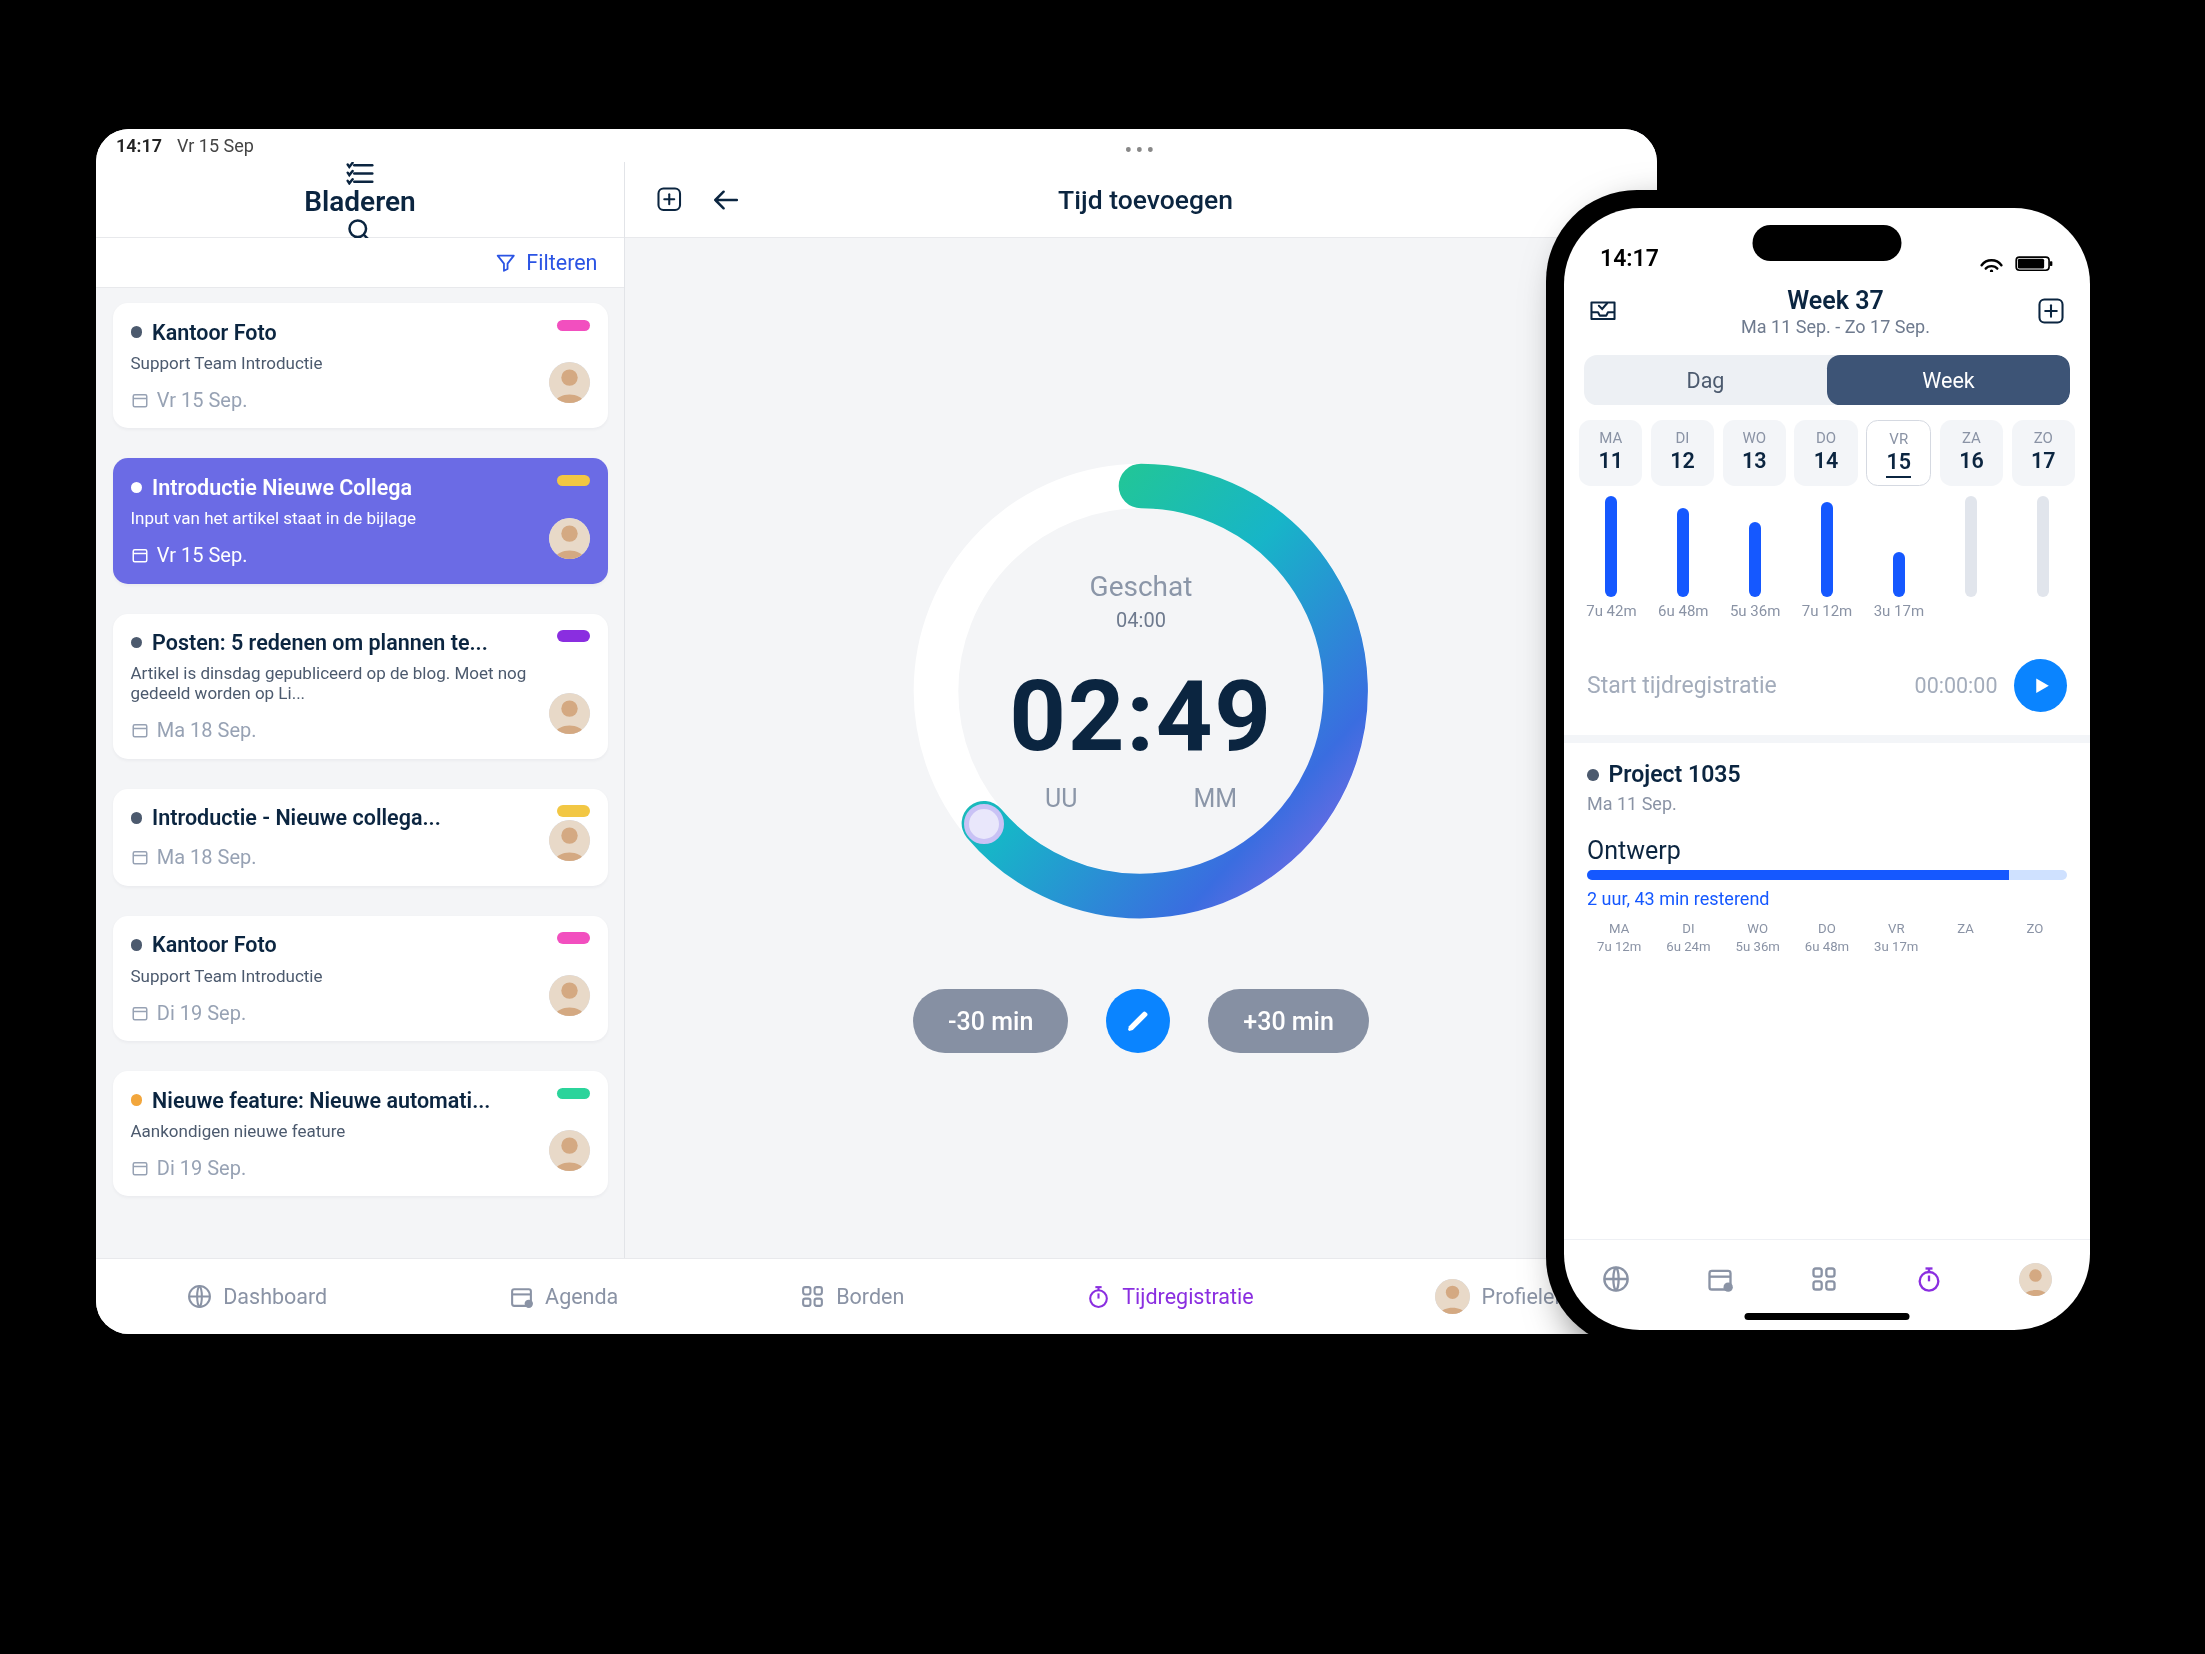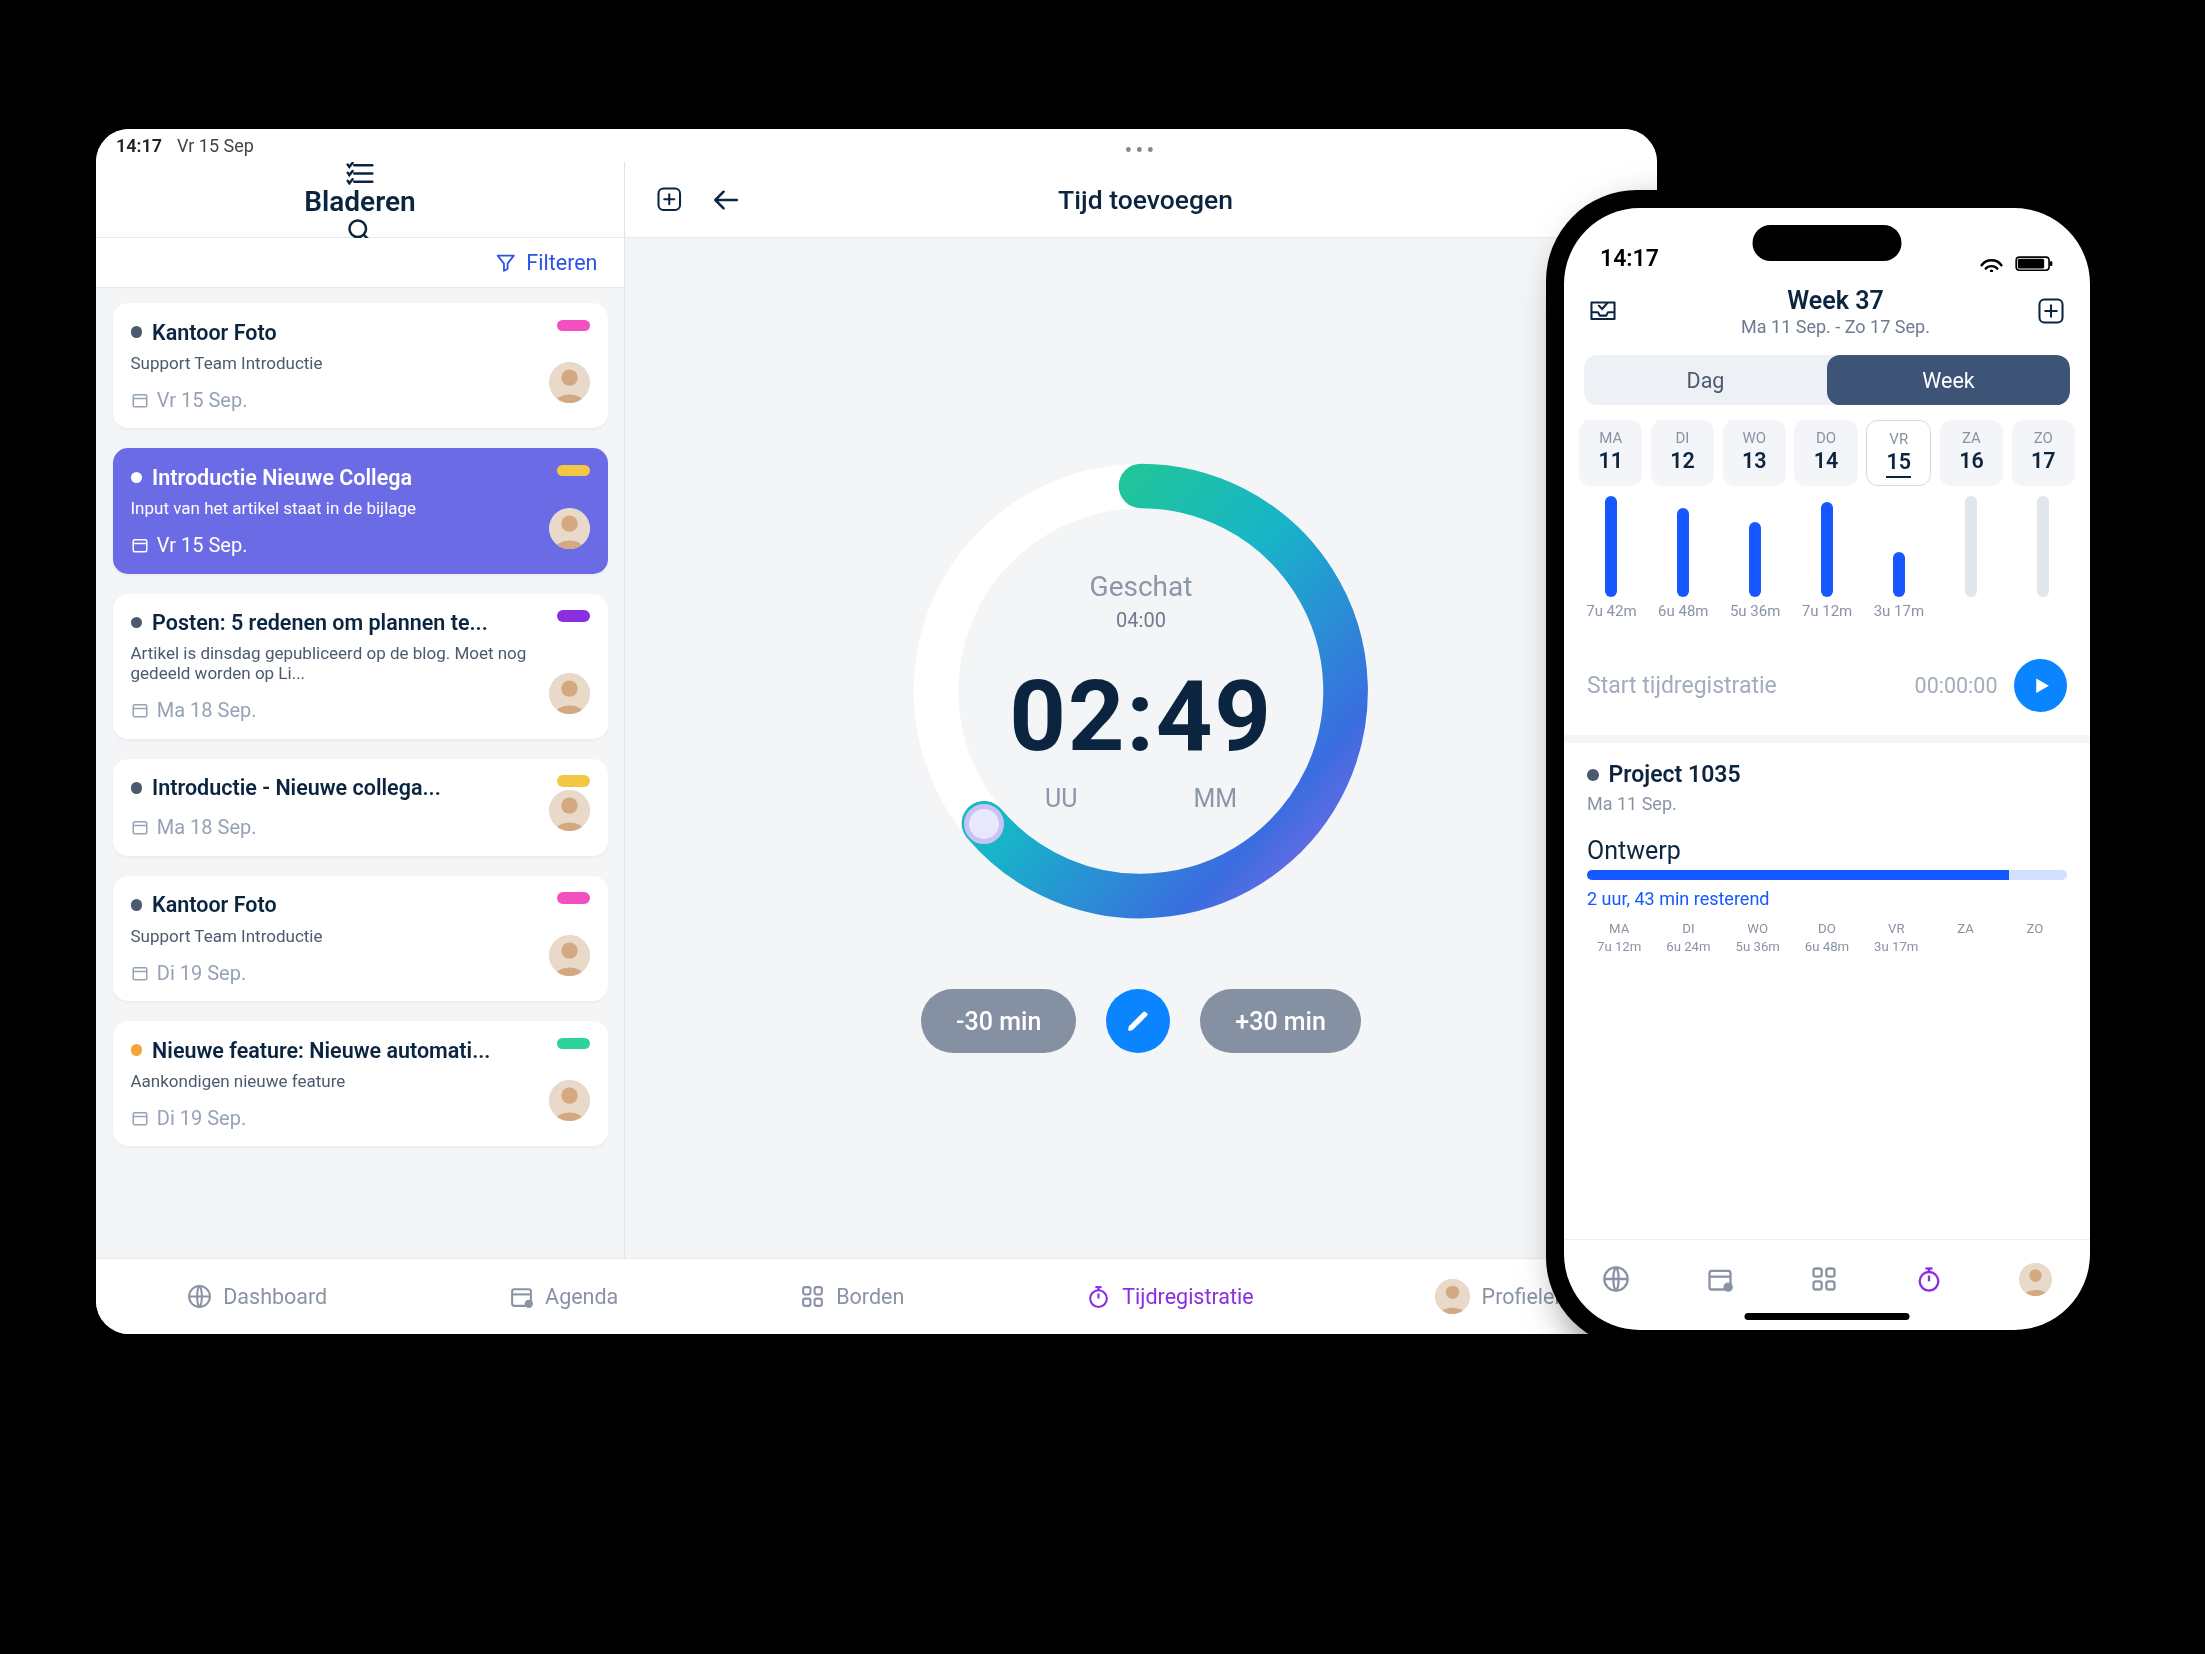--- a/index.html
+++ b/index.html
@@ -33,21 +33,21 @@
   .left-header{
     height:76px; background:#fff; display:flex; align-items:center; justify-content:space-between;
     padding:0 26.5px; border-bottom:0.8px solid #e8e9ec;flex-direction:column;
   }
   .left-header h1{font-size:28px; font-weight:600; color:#0b2540; flex:1; text-align:center;}
   .icon-btn{width:36px;height:36px;display:flex;align-items:center;justify-content:center;}
   .filter-row{
     height:50px; background:#fff; display:flex; align-items:center; justify-content:flex-end;
     padding:0 26.5px; border-bottom:0.8px solid #e8e9ec; gap:10px; color:#2b54e4; font-size:21.5px;
   }
-  .task-list{flex:1; overflow:hidden; padding:15px 16.5px; display:flex; flex-direction:column; gap:20px;}
+  .task-list{flex:1; overflow:hidden; padding:15px 16.5px; display:flex; flex-direction:column; gap:30px;}
   .task-card{
     background:#fff; border-radius:15px; padding:16.5px 18px 16.5px 18px;
     box-shadow:0 1.7px 3.3px rgba(10,20,40,.04); position:relative;
   }
   .task-card.selected{ background:#6b6be5; color:#fff;}
   .task-top{display:flex; align-items:center; gap:10px;}
   .dot{width:11.6px;height:11.6px;border-radius:50%;}
   .task-title{font-size:21.5px; font-weight:600; color:#0b2540;}
   .task-card.selected .task-title,.task-card.selected .task-sub,.task-card.selected .task-date{color:#fff;}
   .task-sub{font-size:17px; color:#4c5a6e; margin-top:8.3px;}
@@ -63,21 +63,21 @@
   .handle-dots{position:absolute; top:-25px; left:50%; transform:translateX(-50%); color:#888; font-size:23px; letter-spacing:3.3px;}
   .center-area{flex:1; display:flex; flex-direction:column; align-items:center; justify-content:center; gap:50px;}
   .ring-wrap{position:relative; width:496px; height:496px;}
   .ring-wrap svg{width:496px;height:496px;}
   .ring-text{position:absolute; inset:0; display:flex; flex-direction:column; align-items:center; justify-content:center;}
   .ring-text .est-lbl{font-size:28px; color:#8b96a8;}
   .ring-text .est-val{font-size:20px; color:#6e7a8e; margin-top:5px;}
   .ring-text .big{font-size:99px; font-weight:700; color:#0b2540; margin-top:26px; letter-spacing:1.7px;}
   .ring-text .units{display:flex; gap:116px; font-size:25px; color:#8b96a8; margin-top:10px;}
   .knob{position:absolute; width:40px; height:40px; border-radius:50%; background:#e9e7fb; border:5px solid #c9c2f5;}
-  .adjust-row{display:flex; gap:30px; align-items:center;}
+  .adjust-row{display:flex; gap:38px; align-items:center;}
   .pill-btn{
     height:64px; padding:0 35px; border-radius:33px; background:#8690a3; color:#fff;
     display:flex;align-items:center;justify-content:center; font-size:25px; font-weight:500;
   }
   .round-edit{width:64px;height:64px;border-radius:50%;background:#0a84ff; display:flex;align-items:center;justify-content:center;}
 
   .tab-bar{
     height:76px; background:#fff; border-top:0.8px solid #e8e9ec;
     display:flex; align-items:center; justify-content:space-around;
   }

